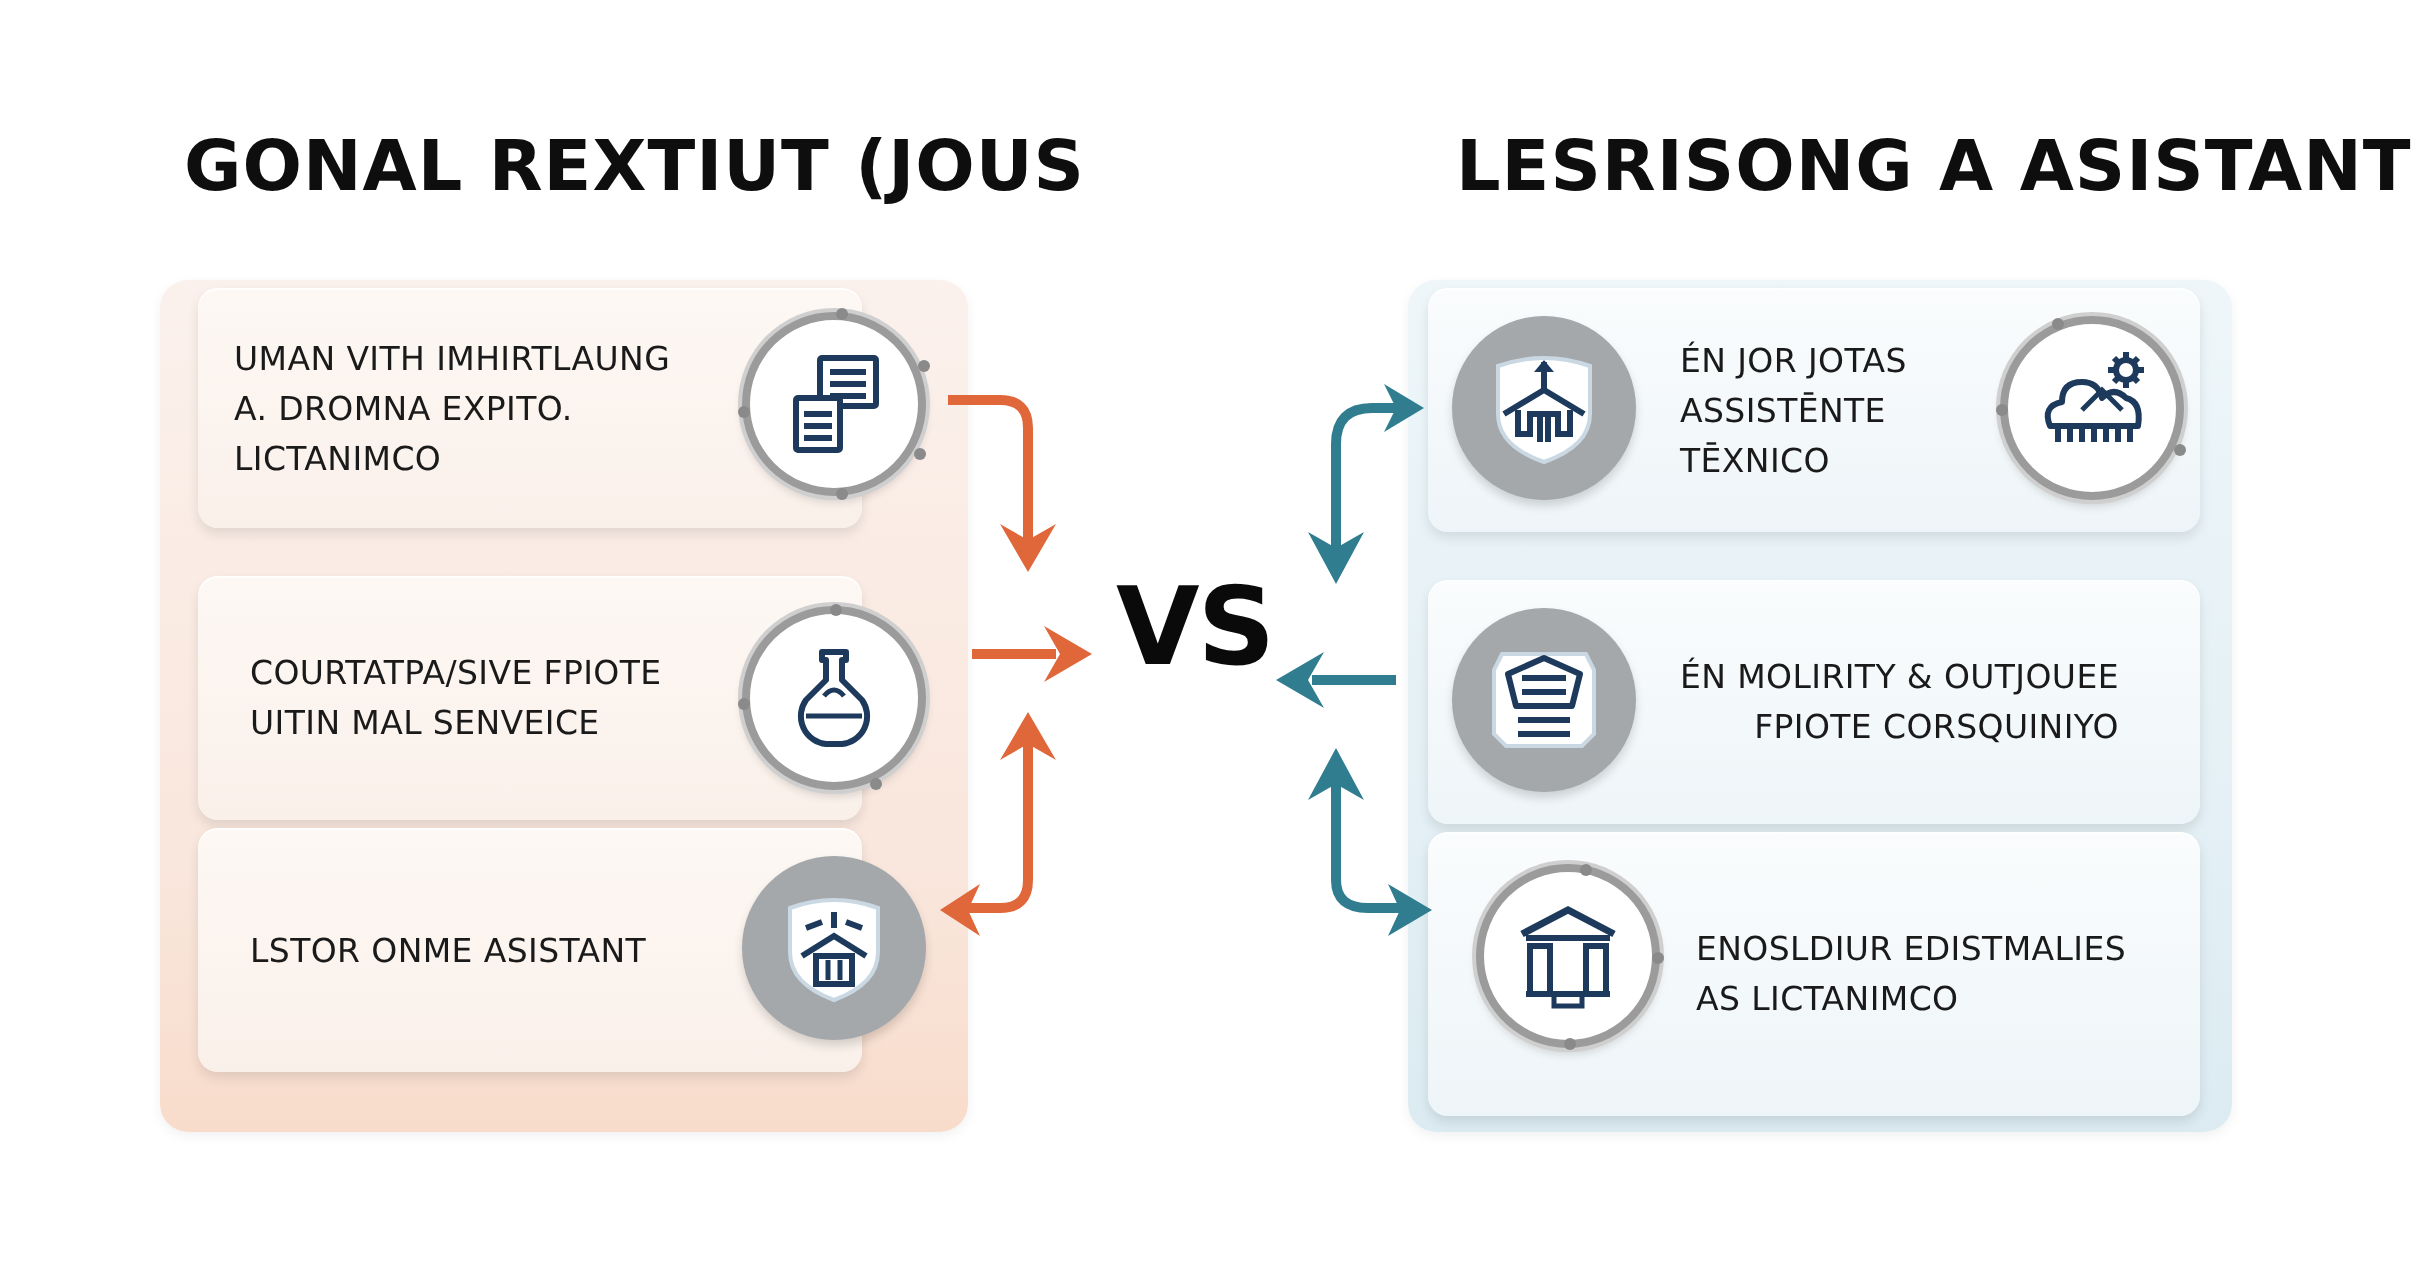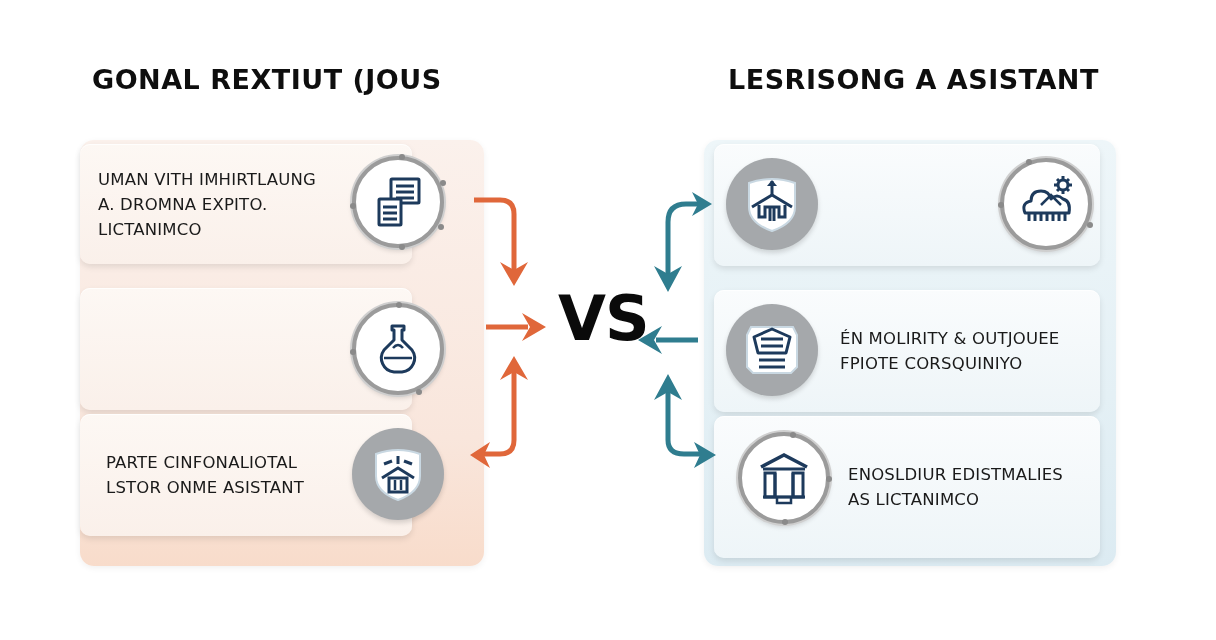--- a/index.html
+++ b/index.html
@@ -1,20 +1,20 @@
 <!DOCTYPE html>
 <html><head>
 <meta charset="utf-8">
 <style>
   * { box-sizing: border-box; margin: 0; padding: 0; }
   html, body { width: 1216px; height: 640px; background: #ffffff; overflow: hidden; }
   body { position: relative; font-family: "DejaVu Sans", sans-serif; color: #141414; }
 
   .title {
-    position: absolute; top: 64px; font-weight: bold; font-size: 27px;
+    position: absolute; top: 64px; font-weight: bold; font-size: 35px;
     letter-spacing: 0.5px; color: #0e0e0e; white-space: nowrap;
   }
   .title.left { left: 92px; }
   .title.right { left: 728px; }
 
   .panel {
     position: absolute; border-radius: 14px;
     box-shadow: 0 2px 6px rgba(0,0,0,0.06);
   }
   .panel.left {
@@ -24,21 +24,21 @@
   .panel.right {
     left: 704px; top: 140px; width: 412px; height: 426px;
     background: linear-gradient(180deg, #eef6f9 0%, #e4f0f5 60%, #dcebf2 100%);
   }
 
   .card {
     position: absolute; border-radius: 10px;
     box-shadow: 0 3px 6px rgba(0,0,0,0.10), inset 0 1px 0 rgba(255,255,255,0.8);
     display: flex; align-items: center;
   }
-  .panel.left .card { background: linear-gradient(180deg, #fdf8f4 0%, #faf0ea 100%); left: 0; width: 332px; }
+  .panel.left .card { background: linear-gradient(180deg, #fdf8f4 0%, #faf0ea 100%); left: 19px; width: 332px; }
   .panel.right .card { background: linear-gradient(180deg, #fafcfd 0%, #eef5f8 100%); left: 10px; width: 386px; }
 
   .card-text {
     font-size: 16.5px; line-height: 25px; color: #1a1a1a; letter-spacing: 0.2px;
     white-space: nowrap;
   }
 
   .icon-circle {
     position: absolute; width: 92px; height: 92px; border-radius: 50%;
     display: flex; align-items: center; justify-content: center;
@@ -49,21 +49,21 @@
     box-shadow: 0 0 0 2px #cfcfcf, 0 3px 5px rgba(0,0,0,0.15);
   }
   .icon-circle.filled {
     background: #a5a8ab;
     box-shadow: 0 3px 5px rgba(0,0,0,0.15);
   }
   .knob { position: absolute; width: 6px; height: 6px; border-radius: 50%; background: #8a8a8a; }
 
   .vs {
     position: absolute; left: 558px; top: 282px; font-weight: bold;
-    font-size: 62px; color: #0a0a0a; letter-spacing: -1px;
+    font-size: 54px; color: #0a0a0a; letter-spacing: -1px;
   }
   svg.arrows { position: absolute; left: 0; top: 0; }
 </style>
 </head>
 <body>
 
 <div class="title left">GONAL REXTIUT (JOUS</div>
 <div class="title right">LESRISONG A ASISTANT</div>
 
 <div class="panel left">
@@ -87,35 +87,38 @@
         <line x1="27" y1="25" x2="45" y2="25" stroke="#1d3a5c" stroke-width="3"></line>
         <rect x="10" y="26" width="22" height="26" rx="1" fill="#fff" stroke="#1d3a5c" stroke-width="3"></rect>
         <line x1="14" y1="34" x2="28" y2="34" stroke="#1d3a5c" stroke-width="3"></line>
         <line x1="14" y1="40" x2="28" y2="40" stroke="#1d3a5c" stroke-width="3"></line>
         <line x1="14" y1="46" x2="28" y2="46" stroke="#1d3a5c" stroke-width="3"></line>
       </svg>
     </div>
   </div>
 
   <div class="card" style="top:148px;height:122px;">
+    <div class="card-text" style="padding-left:26px;">
+      <div>COURTATPA/SIVE FPIOTE</div>
+      <div>UITIN MAL SENVEICE</div>
+    </div>
     <div class="icon-circle ringed" style="left:272px;top:15px;">
       <span class="knob" style="top:-5px;left:40px;"></span>
       <span class="knob" style="left:-6px;top:42px;"></span>
       <span class="knob" style="bottom:-4px;left:60px;"></span>
       <svg width="58" height="58" viewBox="0 0 58 58">
         <path d="M23 6 h12 v4 h-2 v10 l10 10 a14 14 0 0 1 -10 22 h-8 a14 14 0 0 1 -10 -22 l10 -10 v-10 h-2 z" fill="none" stroke="#1d3a5c" stroke-width="3" stroke-linejoin="round"></path>
         <path d="M24 28 q5 -6 10 0" fill="none" stroke="#1d3a5c" stroke-width="2.5"></path>
         <line x1="15" y1="38" x2="43" y2="38" stroke="#1d3a5c" stroke-width="2.5"></line>
       </svg>
     </div>
   </div>
 
   <div class="card" style="top:274px;height:122px;">
     <div class="card-text" style="padding-left:26px;">
-      <div>PARTE CINFONALIOTAL</div>
       <div>LSTOR ONME ASISTANT</div>
     </div>
     <div class="icon-circle filled" style="left:272px;top:14px;">
       <svg width="64" height="64" viewBox="0 0 64 64">
         <path d="M10 12 q22 -8 44 0 v22 q0 16 -22 24 q-22 -8 -22 -24 z" fill="#fff" stroke="#c9d8e2" stroke-width="2"></path>
         <line x1="18" y1="22" x2="26" y2="19" stroke="#1d3a5c" stroke-width="3"></line>
         <line x1="38" y1="19" x2="46" y2="22" stroke="#1d3a5c" stroke-width="3"></line>
         <line x1="32" y1="14" x2="32" y2="22" stroke="#1d3a5c" stroke-width="3"></line>
         <path d="M16 36 l16 -10 l16 10" fill="none" stroke="#1d3a5c" stroke-width="3"></path>
         <rect x="23" y="36" width="18" height="14" fill="none" stroke="#1d3a5c" stroke-width="3"></rect>
@@ -132,20 +135,25 @@
     <div class="icon-circle filled" style="left:12px;top:14px;">
       <svg width="66" height="66" viewBox="0 0 66 66">
         <path d="M10 12 q23 -8 46 0 v24 q0 16 -23 24 q-23 -8 -23 -24 z" fill="#fff" stroke="#c9d8e2" stroke-width="2"></path>
         <line x1="33" y1="10" x2="33" y2="24" stroke="#1d3a5c" stroke-width="3"></line>
         <path d="M28 15 l5 -6 l5 6" fill="#1d3a5c"></path>
         <path d="M13 36 l20 -12 l20 12" fill="none" stroke="#1d3a5c" stroke-width="3"></path>
         <path d="M20 34 v12 h6 v-10 h14 v10 h6 v-12" fill="none" stroke="#1d3a5c" stroke-width="3"></path>
         <line x1="31" y1="36" x2="31" y2="50" stroke="#1d3a5c" stroke-width="3"></line>
         <line x1="35" y1="36" x2="35" y2="50" stroke="#1d3a5c" stroke-width="3"></line>
       </svg>
+    </div>
+    <div class="card-text" style="position:absolute;left:126px;">
+      <div>ÉN JOR JOTAS</div>
+      <div>ASSISTĒNTE</div>
+      <div>TĒXNICO</div>
     </div>
     <div class="icon-circle ringed" style="left:286px;top:14px;">
       <span class="knob" style="top:-3px;left:22px;"></span>
       <span class="knob" style="left:-6px;top:40px;"></span>
       <span class="knob" style="right:-5px;bottom:18px;"></span>
       <svg width="62" height="62" viewBox="0 0 62 62">
         <path d="M10 40 q-4 -10 6 -12 q0 -10 10 -10 q8 0 10 8 q6 -6 12 0 q8 2 6 14 z" fill="none" stroke="#1d3a5c" stroke-width="3" stroke-linejoin="round"></path>
         <path d="M26 32 l10 -10 l10 10" fill="none" stroke="#1d3a5c" stroke-width="2.5"></path>
         <line x1="14" y1="40" x2="14" y2="48" stroke="#1d3a5c" stroke-width="3"></line>
         <line x1="20" y1="40" x2="20" y2="48" stroke="#1d3a5c" stroke-width="3"></line>
@@ -173,21 +181,21 @@
     <div class="icon-circle filled" style="left:12px;top:14px;">
       <svg width="66" height="66" viewBox="0 0 66 66">
         <path d="M12 10 h42 l4 8 v32 l-6 6 h-38 l-6 -6 v-32 z" fill="#fff" stroke="#c9d8e2" stroke-width="2"></path>
         <path d="M33 12 l18 8 l-4 16 h-28 l-4 -16 z" fill="none" stroke="#1d3a5c" stroke-width="3" stroke-linejoin="round"></path>
         <line x1="22" y1="22" x2="44" y2="22" stroke="#1d3a5c" stroke-width="3"></line>
         <line x1="22" y1="29" x2="44" y2="29" stroke="#1d3a5c" stroke-width="3"></line>
         <line x1="20" y1="43" x2="46" y2="43" stroke="#1d3a5c" stroke-width="3"></line>
         <line x1="20" y1="50" x2="46" y2="50" stroke="#1d3a5c" stroke-width="3"></line>
       </svg>
     </div>
-    <div class="card-text" style="position:absolute;left:126px;">
+    <div class="card-text" style="position:absolute;left:126px;text-align:right;">
       <div>ÉN MOLIRITY &amp; OUTJOUEE</div>
       <div>FPIOTE CORSQUINIYO</div>
     </div>
   </div>
 
   <div class="card" style="top:276px;height:142px;">
     <div class="icon-circle ringed" style="left:24px;top:16px;">
       <span class="knob" style="top:-4px;left:48px;"></span>
       <span class="knob" style="right:-6px;top:40px;"></span>
       <span class="knob" style="bottom:-5px;left:40px;"></span>

